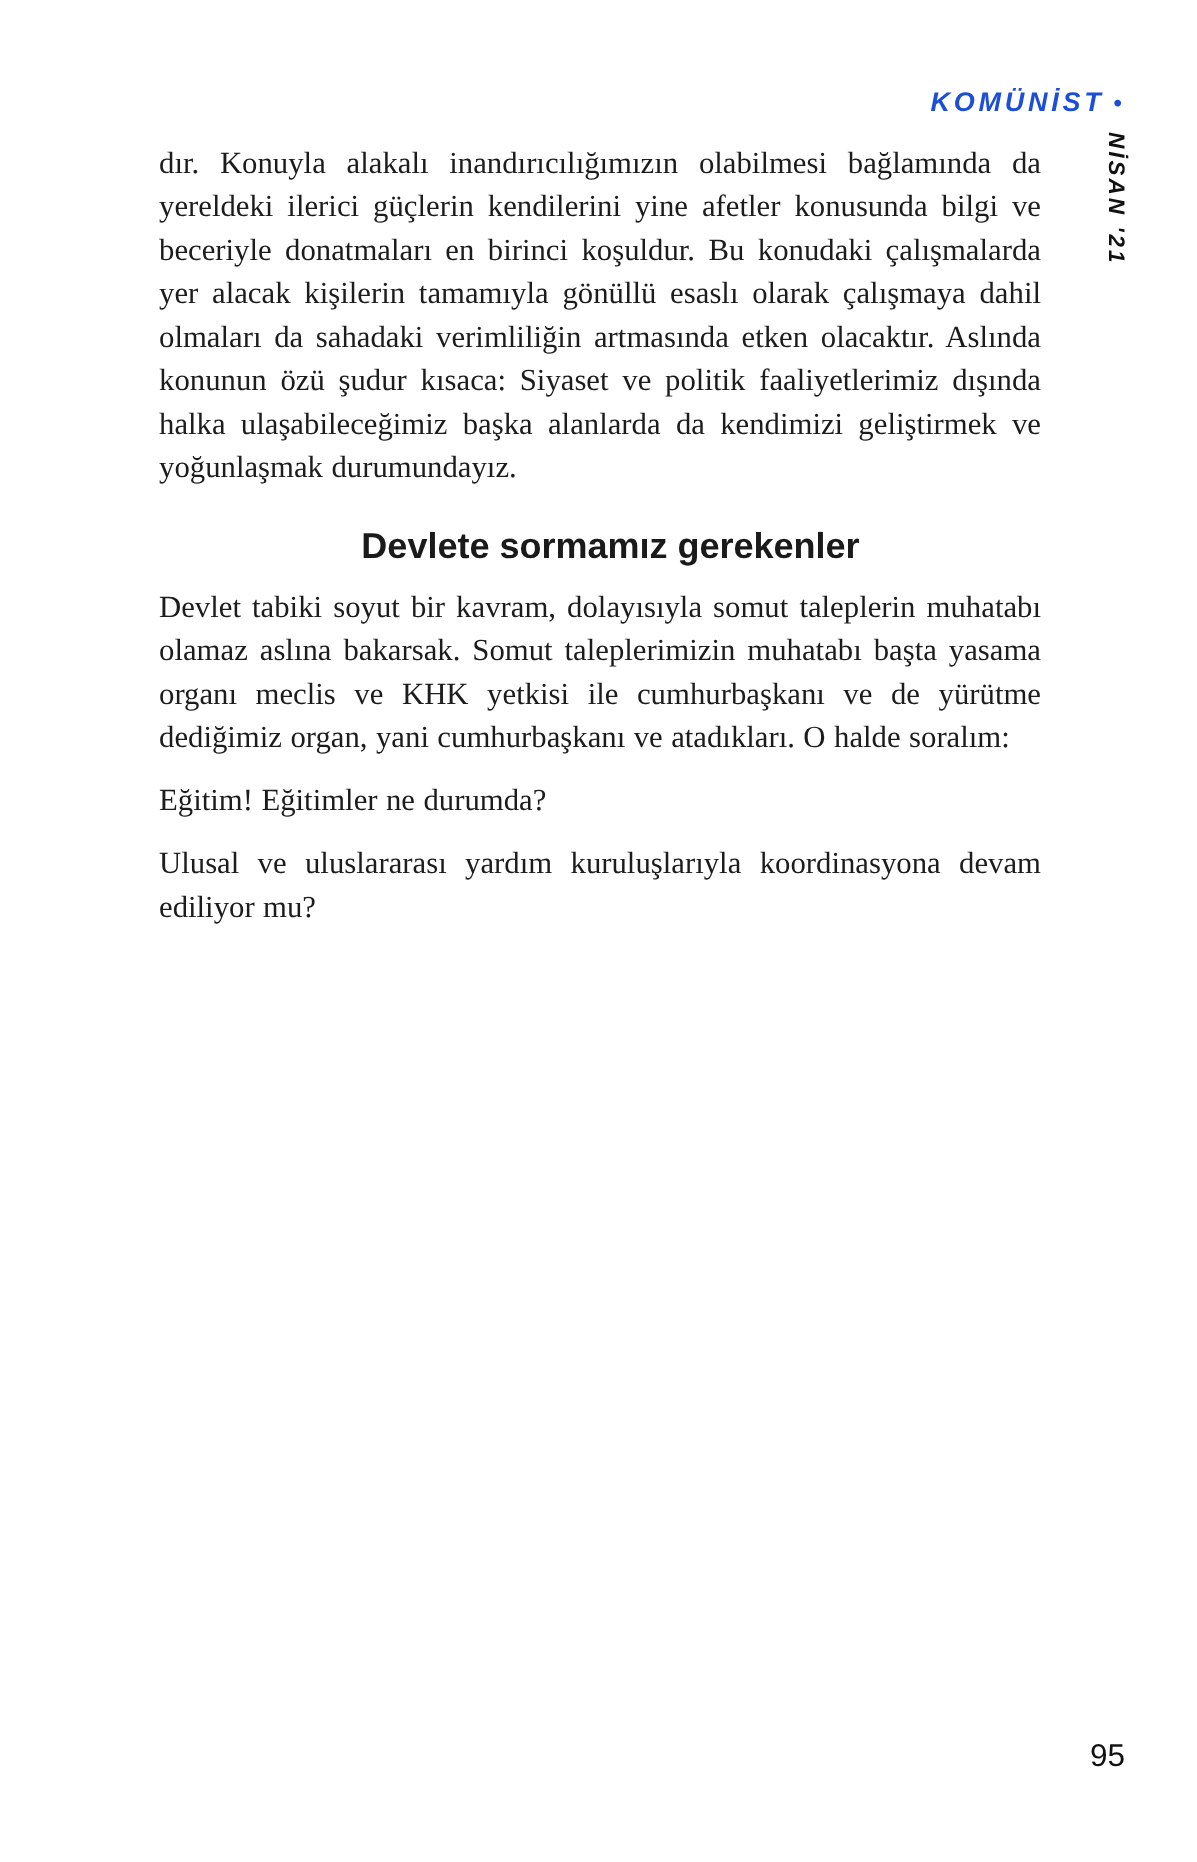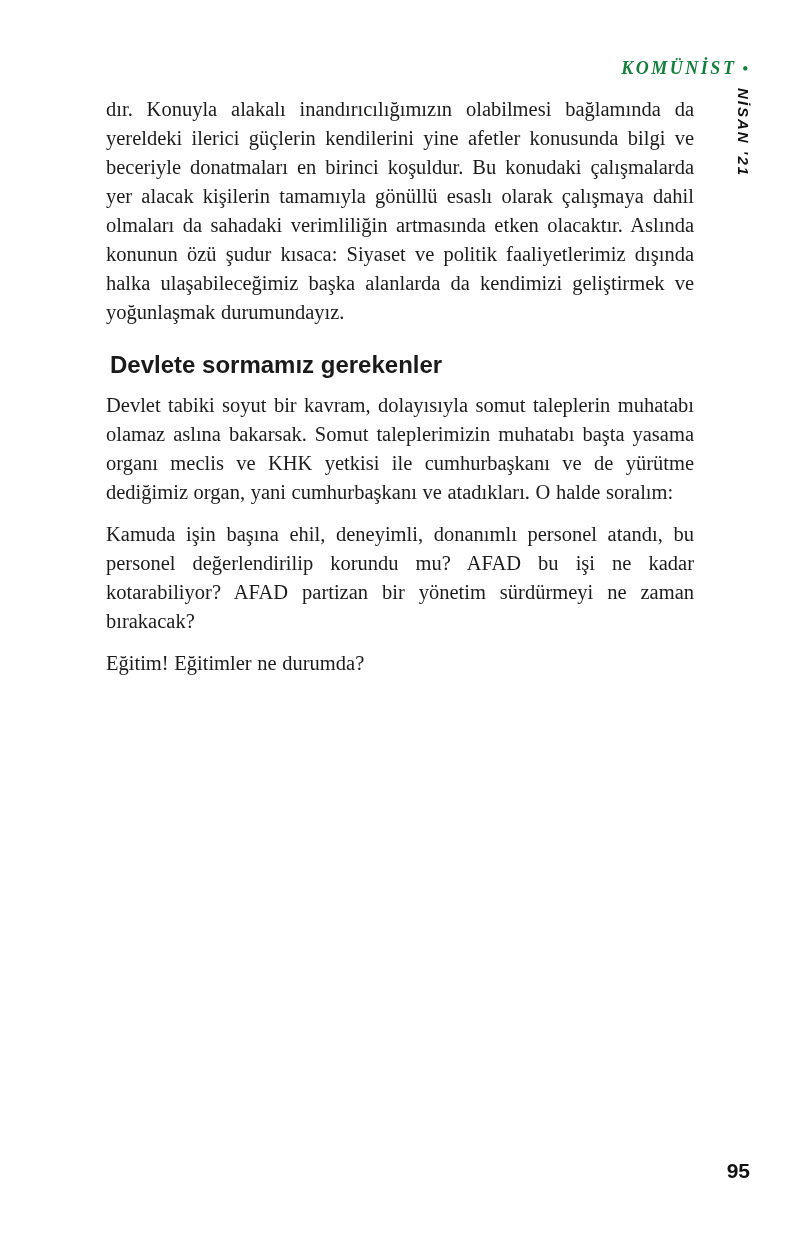--- a/index.html
+++ b/index.html
@@ -15,26 +15,26 @@
     background: #ffffff;
     overflow: hidden;
     font-family: "Liberation Serif", serif;
     color: #1c1c1c;
   }
   
   .journal-header {
     position: absolute;
     top: 58px;
     right: 50px;
-    font-family: Liberation Serif, serif;
+    font-family: Liberation Sans, sans-serif;
     font-weight: bold;
     font-style: italic;
     font-size: 18px;
     letter-spacing: 2.5px;
-    color: #15803d;
+    color: #1d4ed8;
     white-space: nowrap;
   }
   .journal-header .bullet {
     font-style: normal;
     letter-spacing: 0;
     margin-left: 6px;
     font-size: 16px;
   }
   .issue-vertical {
     position: absolute;
@@ -69,30 +69,30 @@
     font-size: 20.5px;
     line-height: 29px;
     text-align: justify;
     word-spacing: 0.5px;
   }
   .section-heading {
     font-family: "Liberation Sans", sans-serif;
     font-weight: bold;
     font-size: 24px;
     color: #1a1a1a;
-    margin: 24px 0 12px 4px;
-    text-align: left;
+    margin: 24px 0 12px 14px;
+    text-align: center;
   }
   
   .page-number {
     position: absolute;
     right: 48px;
     bottom: 58px;
     font-family: "Liberation Sans", sans-serif;
-    font-weight: bold;
+    font-weight: normal;
     font-size: 21px;
     color: #111111;
     margin-top: 44px;
   }
 </style>
 </head>
 <body>
 
 <div class="page">
 
@@ -103,19 +103,19 @@
   <div class="issue-vertical">
     <span class="rot">NİSAN '21</span>
   </div>
 
   <div class="content">
     <p>dır. Konuyla alakalı inandırıcılığımızın olabilmesi bağlamında da yereldeki ilerici güçlerin kendilerini yine afetler konusunda bilgi ve beceriyle donatmaları en birinci koşuldur. Bu konudaki çalışmalarda yer alacak kişilerin tamamıyla gönüllü esaslı olarak çalışmaya dahil olmaları da sahadaki verimliliğin artmasında etken olacaktır. Aslında konunun özü şudur kısaca: Siyaset ve politik faaliyetlerimiz dışında halka ulaşabileceğimiz başka alanlarda da kendimizi geliştirmek ve yoğunlaşmak durumundayız.</p>
 
     <div class="section-heading">Devlete sormamız gerekenler</div>
 
     <p>Devlet tabiki soyut bir kavram, dolayısıyla somut taleplerin muhatabı olamaz aslına bakarsak. Somut taleplerimizin muhatabı başta yasama organı meclis ve KHK yetkisi ile cumhurbaşkanı ve de yürütme dediğimiz organ, yani cumhurbaşkanı ve atadıkları. O halde soralım:</p>
-    <p>Kamuda işin başına ehil, deneyimli, donanımlı personel atandı, bu personel değerlendirilip korundu mu? AFAD bu işi ne kadar kotarabiliyor? AFAD partizan bir yönetim sürdürmeyi ne zaman bırakacak?</p>
     <p>Eğitim! Eğitimler ne durumda?</p>
+    <p>Ulusal ve uluslararası yardım kuruluşlarıyla koordinasyona devam ediliyor mu?</p>
   </div>
 
   <div class="page-number">95</div>
 
 </div>
 
 </body></html>

